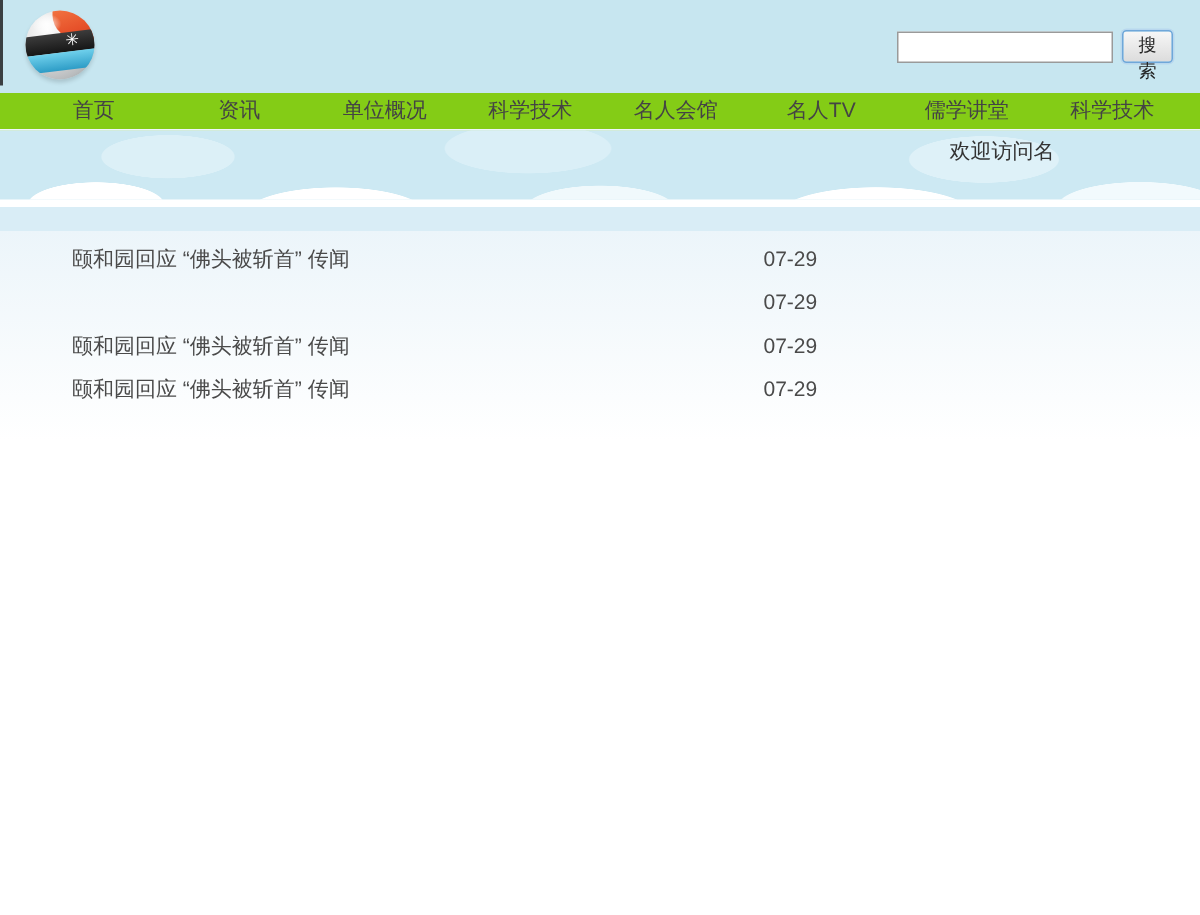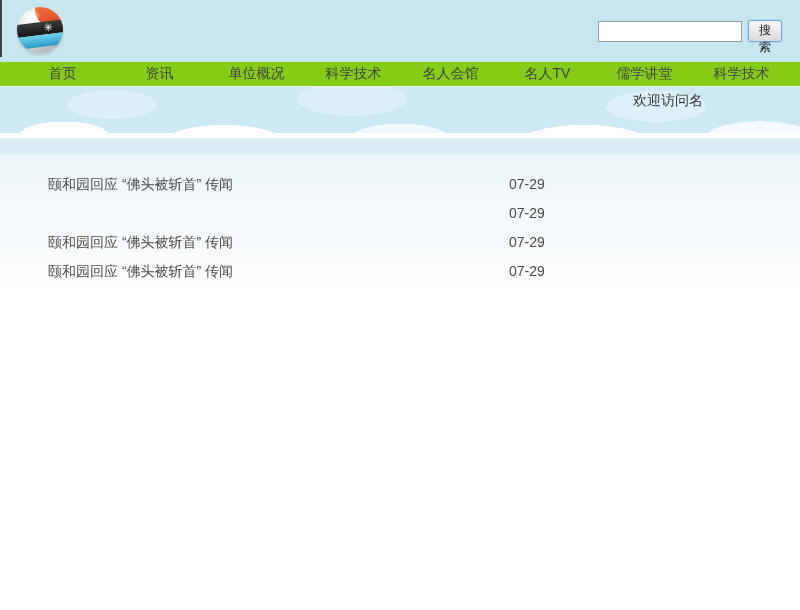--- a/index.html
+++ b/index.html
@@ -85,21 +85,21 @@
   .welcome{
     position:absolute;left:633px;top:5px;font-size:14px;color:#333;white-space:nowrap;
   }
   .gap{height:5px;background:#ffffff;}
   .band{height:16px;background:#d9edf6;}
   
   .content{
     position:relative;height:457px;
     background:linear-gradient(180deg,#ecf5fa 0%,#ffffff 140px,#ffffff 100%);
   }
-  .news-list{padding-top:16px;}
+  .news-list{padding-top:4px;}
   .news-row{
     position:relative;height:29px;line-height:29px;font-size:14px;color:#4a4a4a;
   }
   .news-title{
     position:absolute;left:48px;cursor:pointer;white-space:nowrap;
   }
   .news-date{
     position:absolute;left:509px;color:#4a4a4a;
   }
   .footer{

